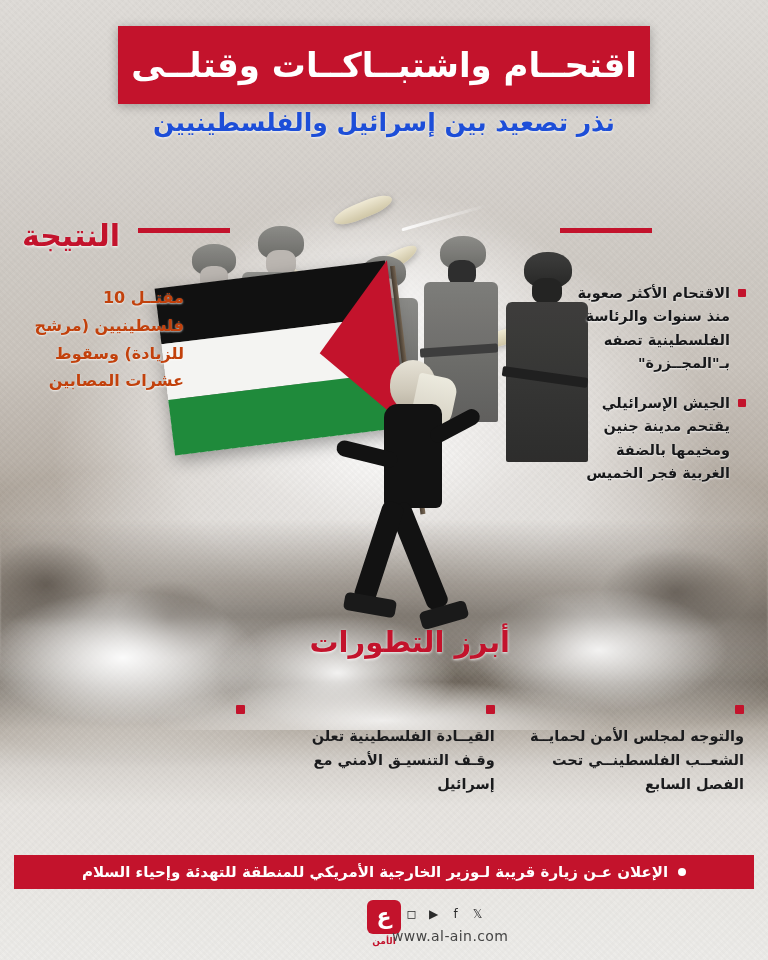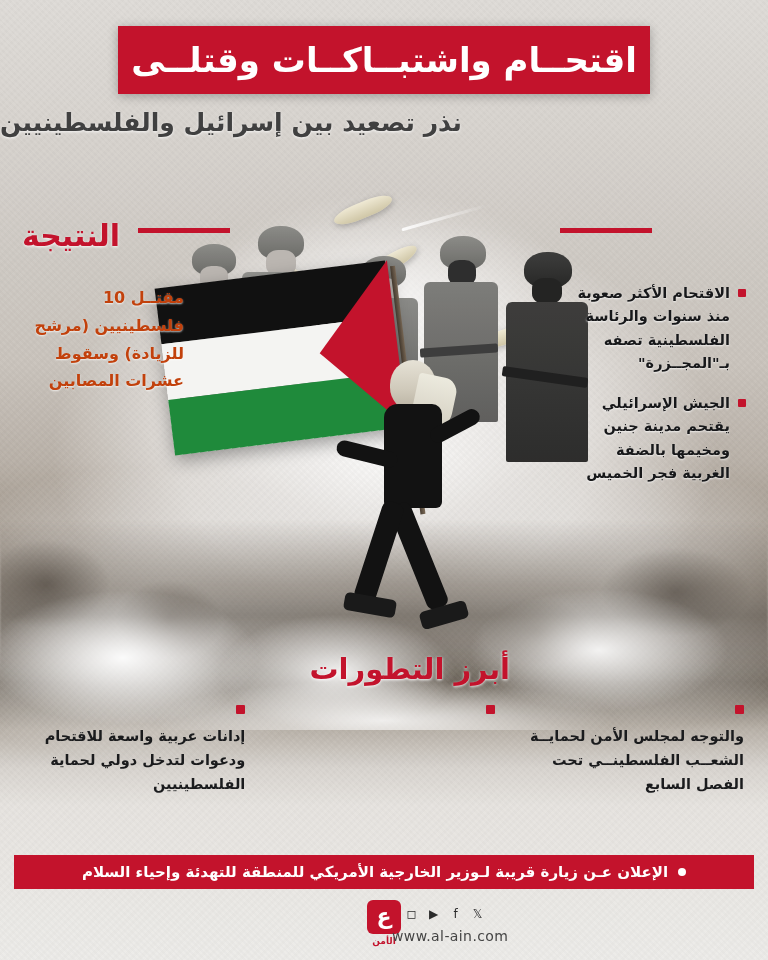--- a/index.html
+++ b/index.html
@@ -54,44 +54,44 @@
       radial-gradient(ellipse 24% 46% at 78% 58%, rgba(255,255,255,.88), rgba(255,255,255,0) 70%),
       radial-gradient(ellipse 40% 28% at 50% 95%, rgba(255,255,255,.8), rgba(255,255,255,0) 75%);
   }
   .smoke-top {
     position: absolute; left: 120px; right: 120px; top: 150px; height: 300px;
     background: radial-gradient(ellipse 50% 50% at 50% 50%, rgba(255,255,255,.6), rgba(255,255,255,0) 72%);
   }
 
   
   .title-bar {
-    position: absolute; left: 118px; top: 26px; width: 532px; height: 68px;
+    position: absolute; left: 118px; top: 26px; width: 532px; height: 78px;
     background: #c3132c;
     display: flex; align-items: center; justify-content: center;
     box-shadow: 0 2px 10px rgba(0,0,0,.28);
   }
   .title-bar .t {
     color: #fff; font-size: 34px; font-weight: bold;
     letter-spacing: 2px; white-space: nowrap;
   }
   .subtitle {
     position: absolute; left: 0; right: 0; top: 108px;
-    text-align: left;
-    color: #404040; font-size: 25px; font-weight: bold;
+    text-align: center;
+    color: #1d4ed8; font-size: 25px; font-weight: bold;
     text-shadow: 0 1px 3px rgba(255,255,255,.8);
   }
 
   
   .col-head {
     position: absolute; font-size: 30px; font-weight: bold; color: #c3132c;
     text-shadow: 0 1px 3px rgba(255,255,255,.9);
   }
   .col-head.start { right: 22px; top: 218px; }
   .col-head.result { left: 22px; top: 218px; }
-  .col-head.dev { right: 258px; top: 625px; font-size: 29px; color: #c3132c; margin-top: 27px; }
+  .col-head.dev { right: 258px; top: 625px; font-size: 29px; color: #c3132c; }
   .head-rule {
     position: absolute; top: 228px; width: 92px; height: 5px; background: #c3132c;
   }
   .head-rule.start { right: 116px; }
   .head-rule.result { left: 138px; }
 
   
   .right-col {
     position: absolute; right: 22px; top: 282px; width: 170px;
     text-align: right;
@@ -348,24 +348,24 @@
   </div>
 
   <div class="col-head result">النتيجة</div>
   <div class="head-rule result"></div>
   <div class="left-col">مقتــل 10 فلسطينيين (مرشح للزيادة) وسقوط عشرات المصابين</div>
 
   <div class="col-head dev">أبرز التطورات</div>
   <div class="dev-grid">
     <div class="dev-item">
       <div class="dev-dot"></div>
-      <div class="dev-text">إدانات عربية واسعة للاقتحام ودعوات لتدخل دولي لحماية الفلسطينيين</div>
     </div>
     <div class="dev-item">
       <div class="dev-dot"></div>
+      <div class="dev-text">القيــادة الفلسطينية تعلن وقـف التنسيـق الأمني مع إسرائيل</div>
     </div>
     <div class="dev-item">
       <div class="dev-dot"></div>
       <div class="dev-text">والتوجه لمجلس الأمن لحمايــة الشعــب الفلسطينــي تحت الفصل السابع</div>
     </div>
   </div>
 
   <div class="bottom-bar">
     <span class="dot"></span>
     <span class="txt">الإعلان عـن زيارة قريبة لـوزير الخارجية الأمريكي للمنطقة للتهدئة وإحياء السلام</span>

